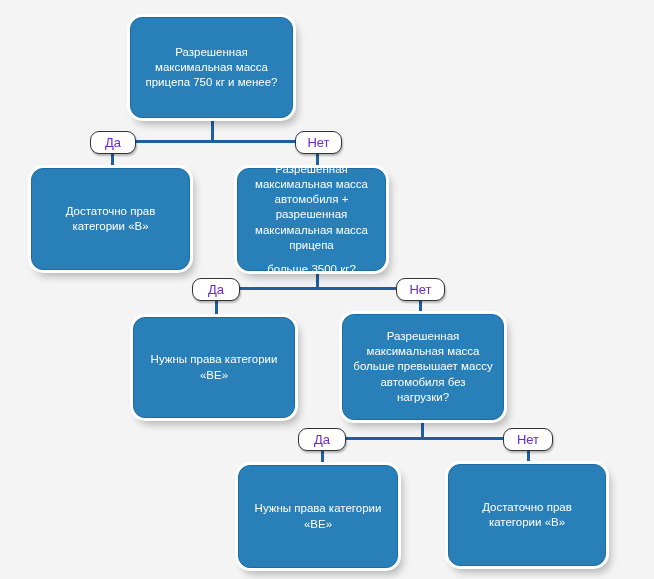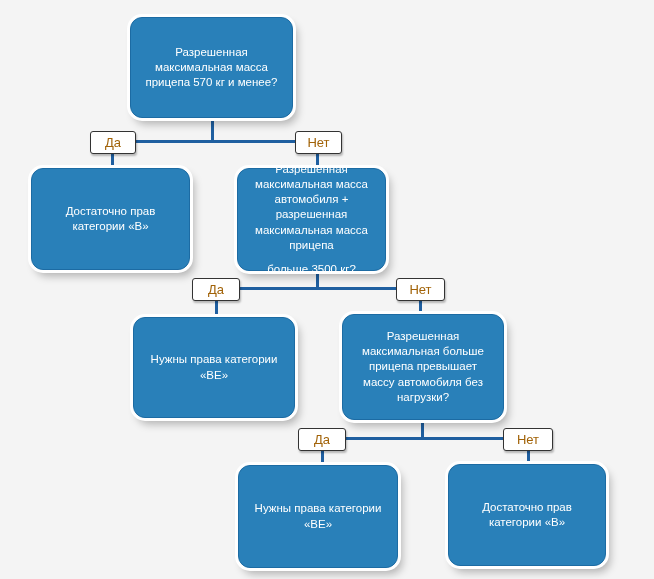--- a/index.html
+++ b/index.html
@@ -29,23 +29,23 @@
     justify-content:center;
     padding:0 10px;
     box-sizing:border-box;
     z-index:2;
   }
   .node .para + .para{margin-top:9px;text-align:right;}
   .edge-label{
     position:absolute;
     background:#ffffff;
     border:1px solid #333333;
-    border-radius:3px;
+    border-radius:9px;
     box-shadow:1px 2px 2px rgba(0,0,0,0.25);
-    color:#a16207;
+    color:#6d28d9;
     font-size:13px;
     display:flex;
     align-items:center;
     justify-content:center;
     box-sizing:border-box;
     z-index:3;
   }
   .line{
     position:absolute;
     background:#1f5fa0;
@@ -66,38 +66,38 @@
   <div class="line" style="left:215px;top:287px;width:206px;height:3px;"></div>
   <div class="line" style="left:215px;top:299px;width:3px;height:19px;"></div>
   <div class="line" style="left:419px;top:299px;width:3px;height:16px;"></div>
 
   <div class="line" style="left:421px;top:420px;width:3px;height:19px;"></div>
   <div class="line" style="left:321px;top:437px;width:208px;height:3px;"></div>
   <div class="line" style="left:321px;top:449px;width:3px;height:17px;"></div>
   <div class="line" style="left:527px;top:449px;width:3px;height:16px;"></div>
 
   <div class="node" style="left:130px;top:17px;width:163px;height:101px;">
-    <span class="para">Разрешенная максимальная масса прицепа 570 кг и менее?</span>
+    <span class="para">Разрешенная максимальная масса прицепа 750 кг и менее?</span>
   </div>
 
   <div class="node" style="left:31px;top:168px;width:159px;height:102px;">
     <span class="para">Достаточно прав категории «В»</span>
   </div>
 
   <div class="node" style="left:237px;top:168px;width:149px;height:103px;">
     <span class="para">Разрешенная максимальная масса автомобиля + разрешенная максимальная масса прицепа</span>
     <span class="para">больше 3500 кг?</span>
   </div>
 
   <div class="node" style="left:133px;top:317px;width:162px;height:101px;">
     <span class="para">Нужны права категории «ВЕ»</span>
   </div>
 
   <div class="node" style="left:342px;top:314px;width:162px;height:106px;">
-    <span class="para">Разрешенная максимальная больше прицепа превышает массу автомобиля без нагрузки?</span>
+    <span class="para">Разрешенная максимальная масса больше превышает массу автомобиля без нагрузки?</span>
   </div>
 
   <div class="node" style="left:238px;top:465px;width:160px;height:103px;">
     <span class="para">Нужны права категории «ВЕ»</span>
   </div>
 
   <div class="node" style="left:448px;top:464px;width:158px;height:102px;">
     <span class="para">Достаточно прав категории «В»</span>
   </div>
 

